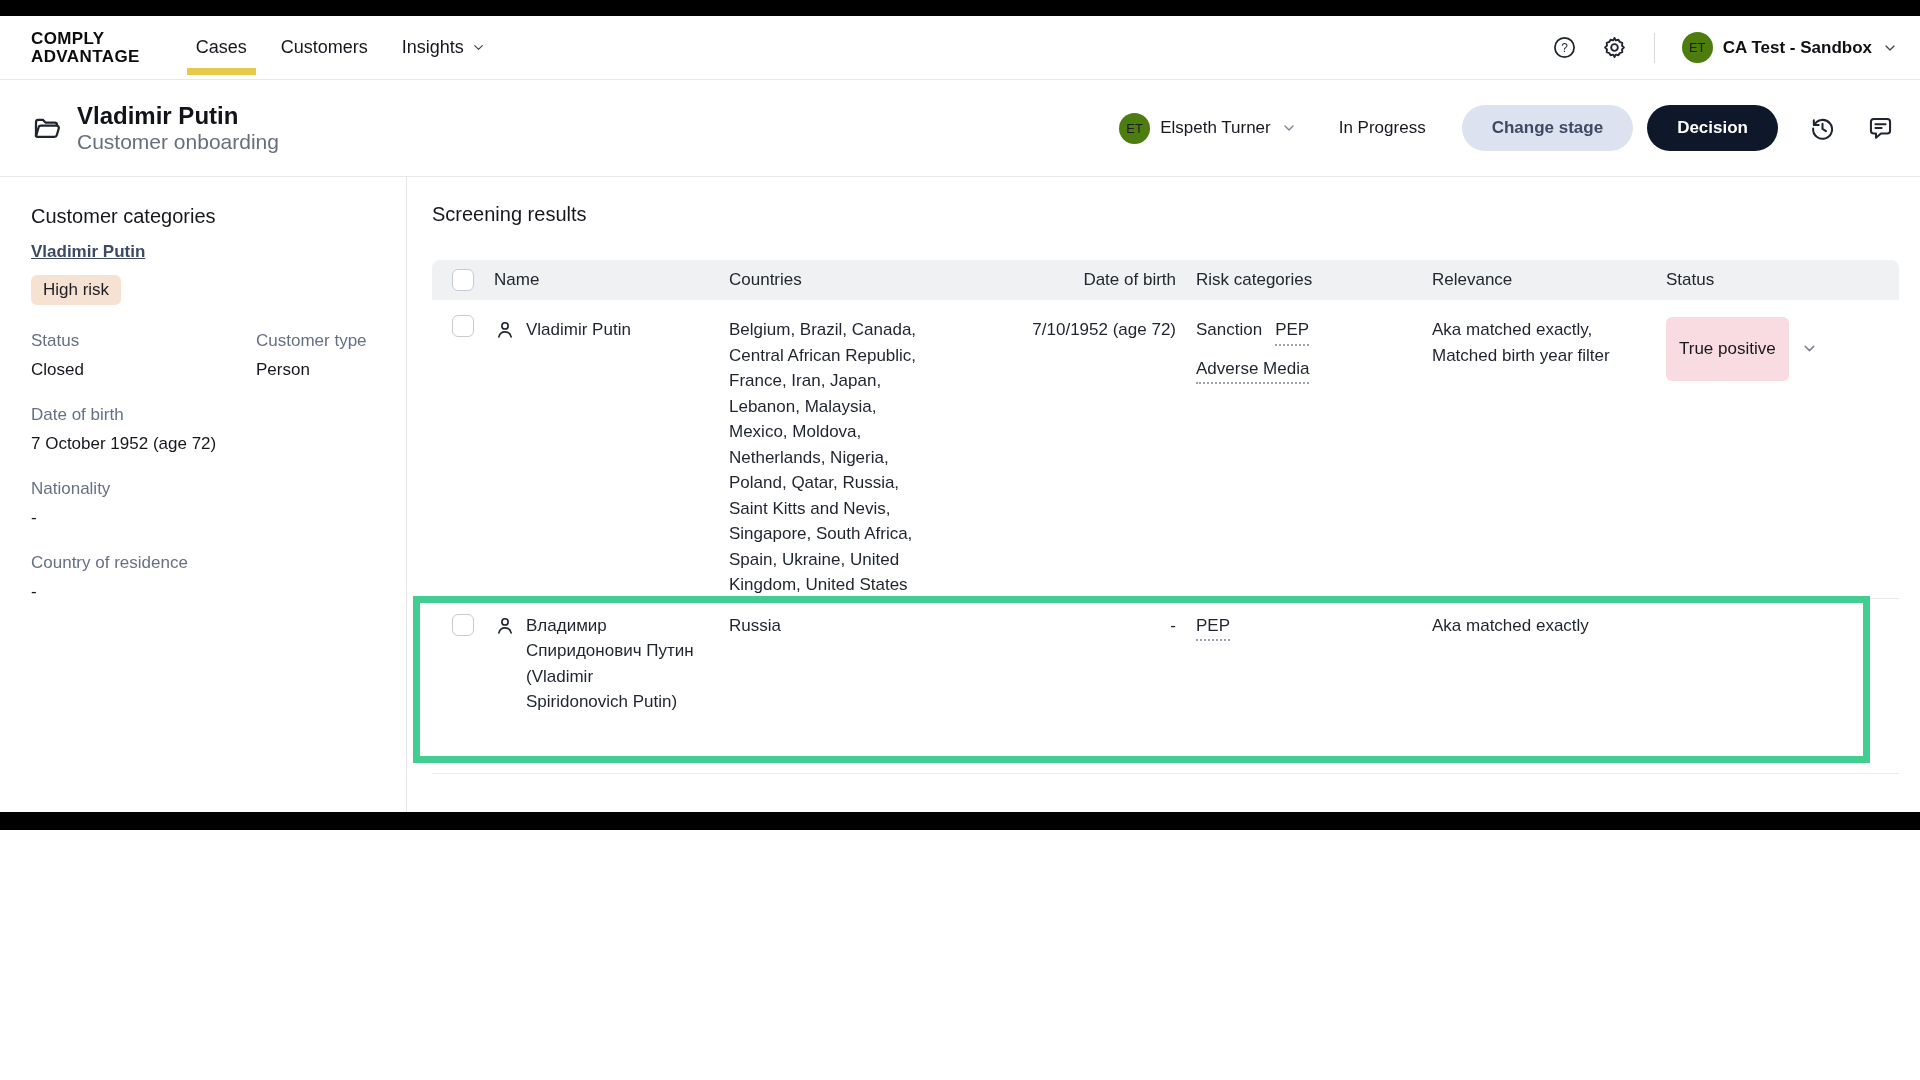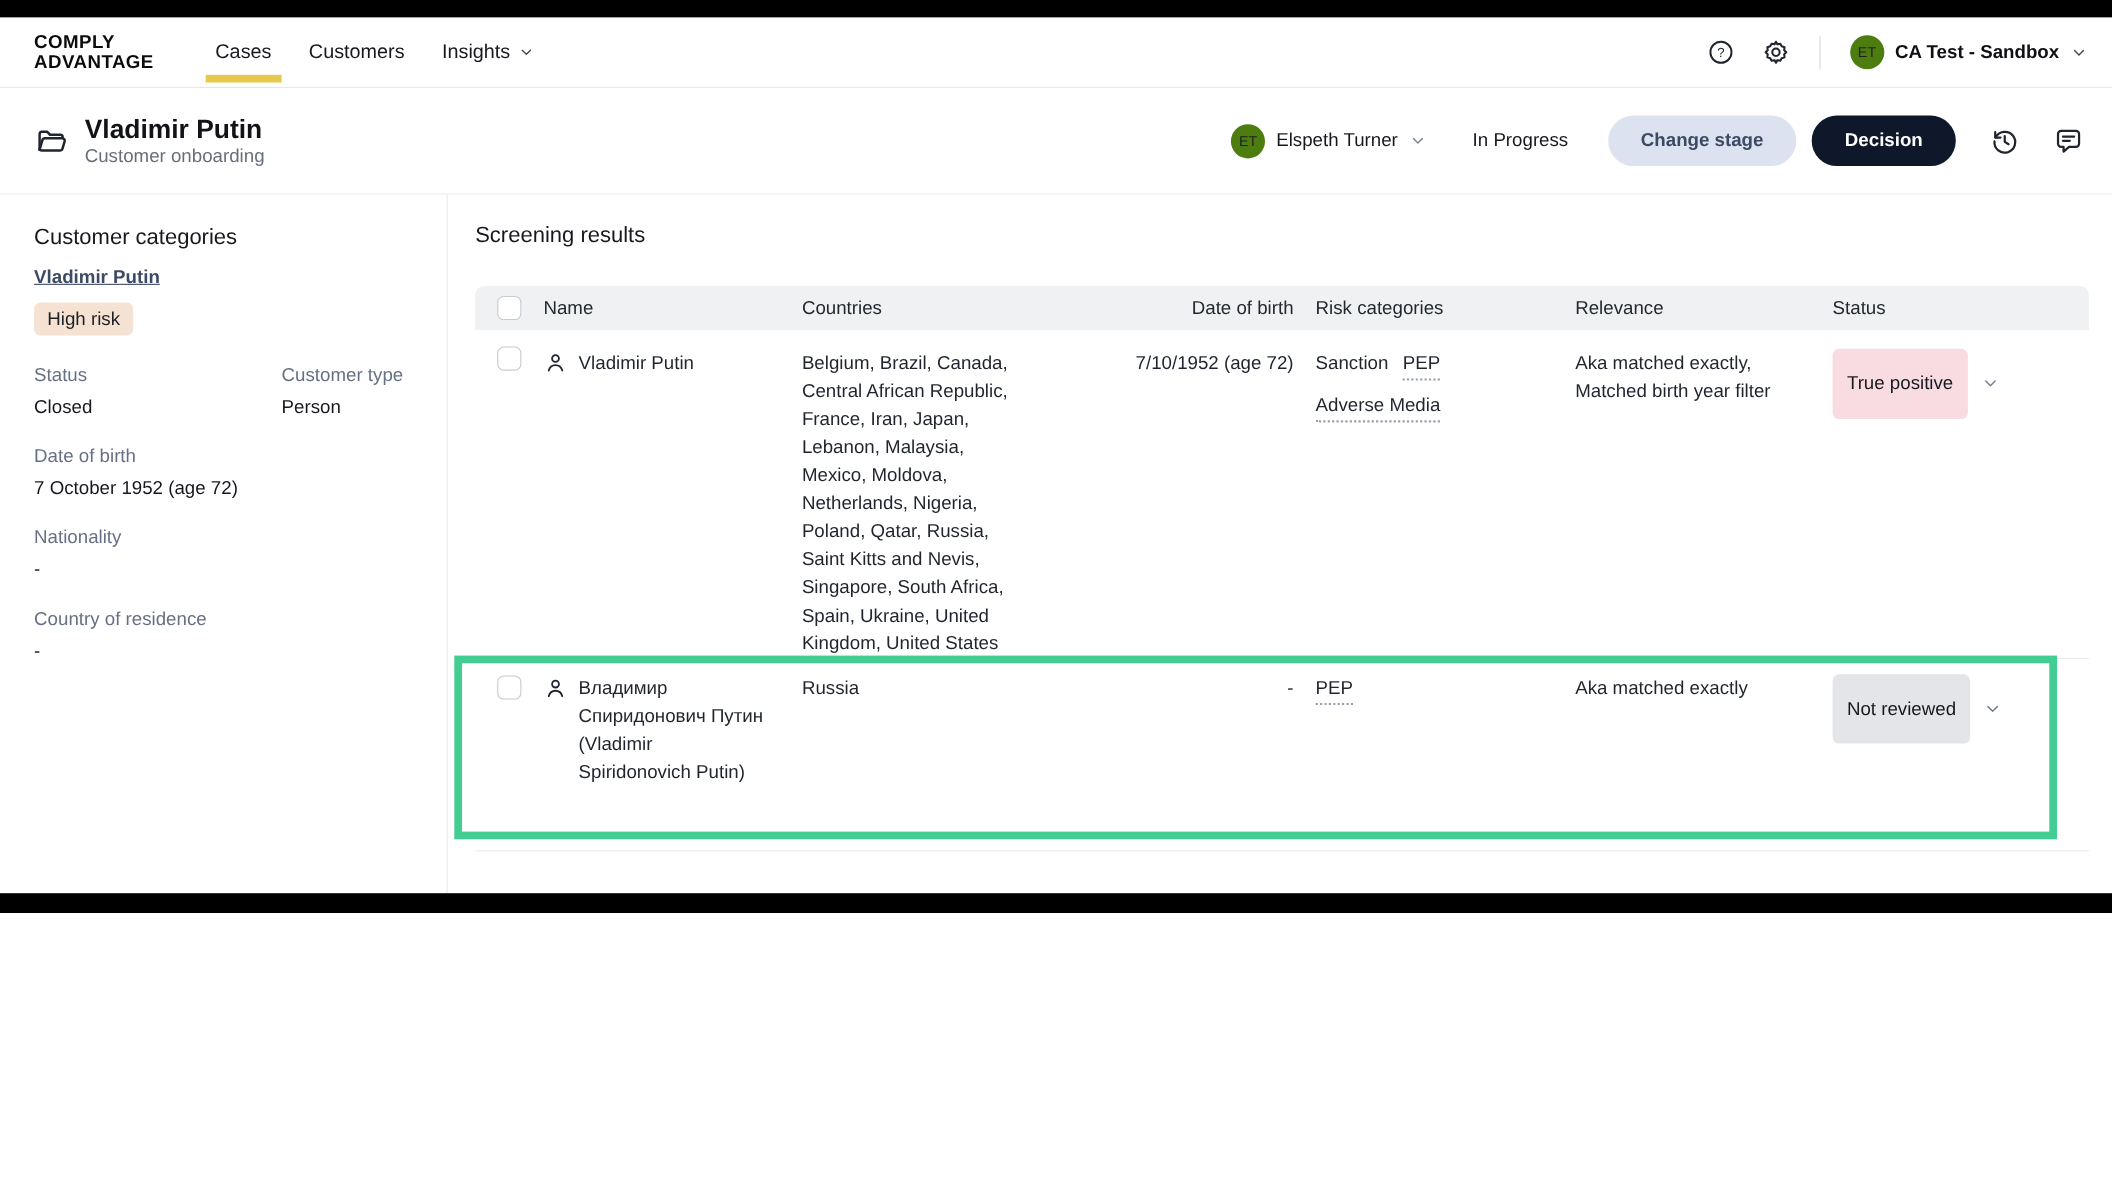--- a/index.html
+++ b/index.html
@@ -24,21 +24,21 @@
   .avatar { width:31px; height:31px; border-radius:50%; background:#4d7c0f; color:#1c2026;
             display:flex; align-items:center; justify-content:center; font-size:13px; font-weight:500; flex:0 0 auto; }
   .account { display:flex; align-items:center; gap:10px; cursor:pointer; }
   .account-label { font-size:17px; font-weight:700; color:#0e1014; }
 
   
   .case-header { position:absolute; top:80px; left:0; right:0; height:97px; background:#fff;
                  border-bottom:1px solid #e7e8ea; display:flex; align-items:center; padding:0 26px 0 31px; }
   .case-left { display:flex; align-items:center; gap:14px; }
   .case-title { font-size:24px; font-weight:600; color:#111318; }
-  .case-subtitle { font-size:17px; color:#676e7b; margin-top:0; }
+  .case-subtitle { font-size:21px; color:#676e7b; margin-top:0; }
   .case-right { margin-left:auto; display:flex; align-items:center; }
   .assignee { display:flex; align-items:center; gap:10px; cursor:pointer; }
   .assignee-name { font-size:17px; color:#16181d; }
   .stage-text { font-size:17px; color:#16181d; margin:0 36px 0 42px; }
   .btn { border:none; cursor:pointer; font-family:inherit; font-size:17px; font-weight:600;
          height:46px; border-radius:23px; padding:0 30px; }
   .btn-change { background:#dce2f0; color:#3c4a63; margin-right:14px; }
   .btn-decision { background:#0f172a; color:#fff; }
   .hdr-icon { margin-left:31px; }
 
@@ -283,26 +283,20 @@
           </div>
           <div class="cell dob-cell">-</div>
           <div class="cell pad20">
             <div class="chip-line">
               <span class="chip dotted">PEP</span>
             </div>
           </div>
           <div class="cell pad18">
             <div class="relevance-text">Aka matched exactly</div>
           </div>
-          <div class="cell pad18 status-cell">
-            <span class="status-badge badge-gray">Not reviewed</span>
-            <svg class="chev" width="17" height="17" viewBox="0 0 24 24">
-                <path d="M6 9l6 6 6-6"></path>
-              </svg>
-          </div>
         </div>
       </div>
     </main>
   </div>
 
   <div class="highlight-box"></div>
 
   <div class="bottom-strip"></div>
 </div>
 

